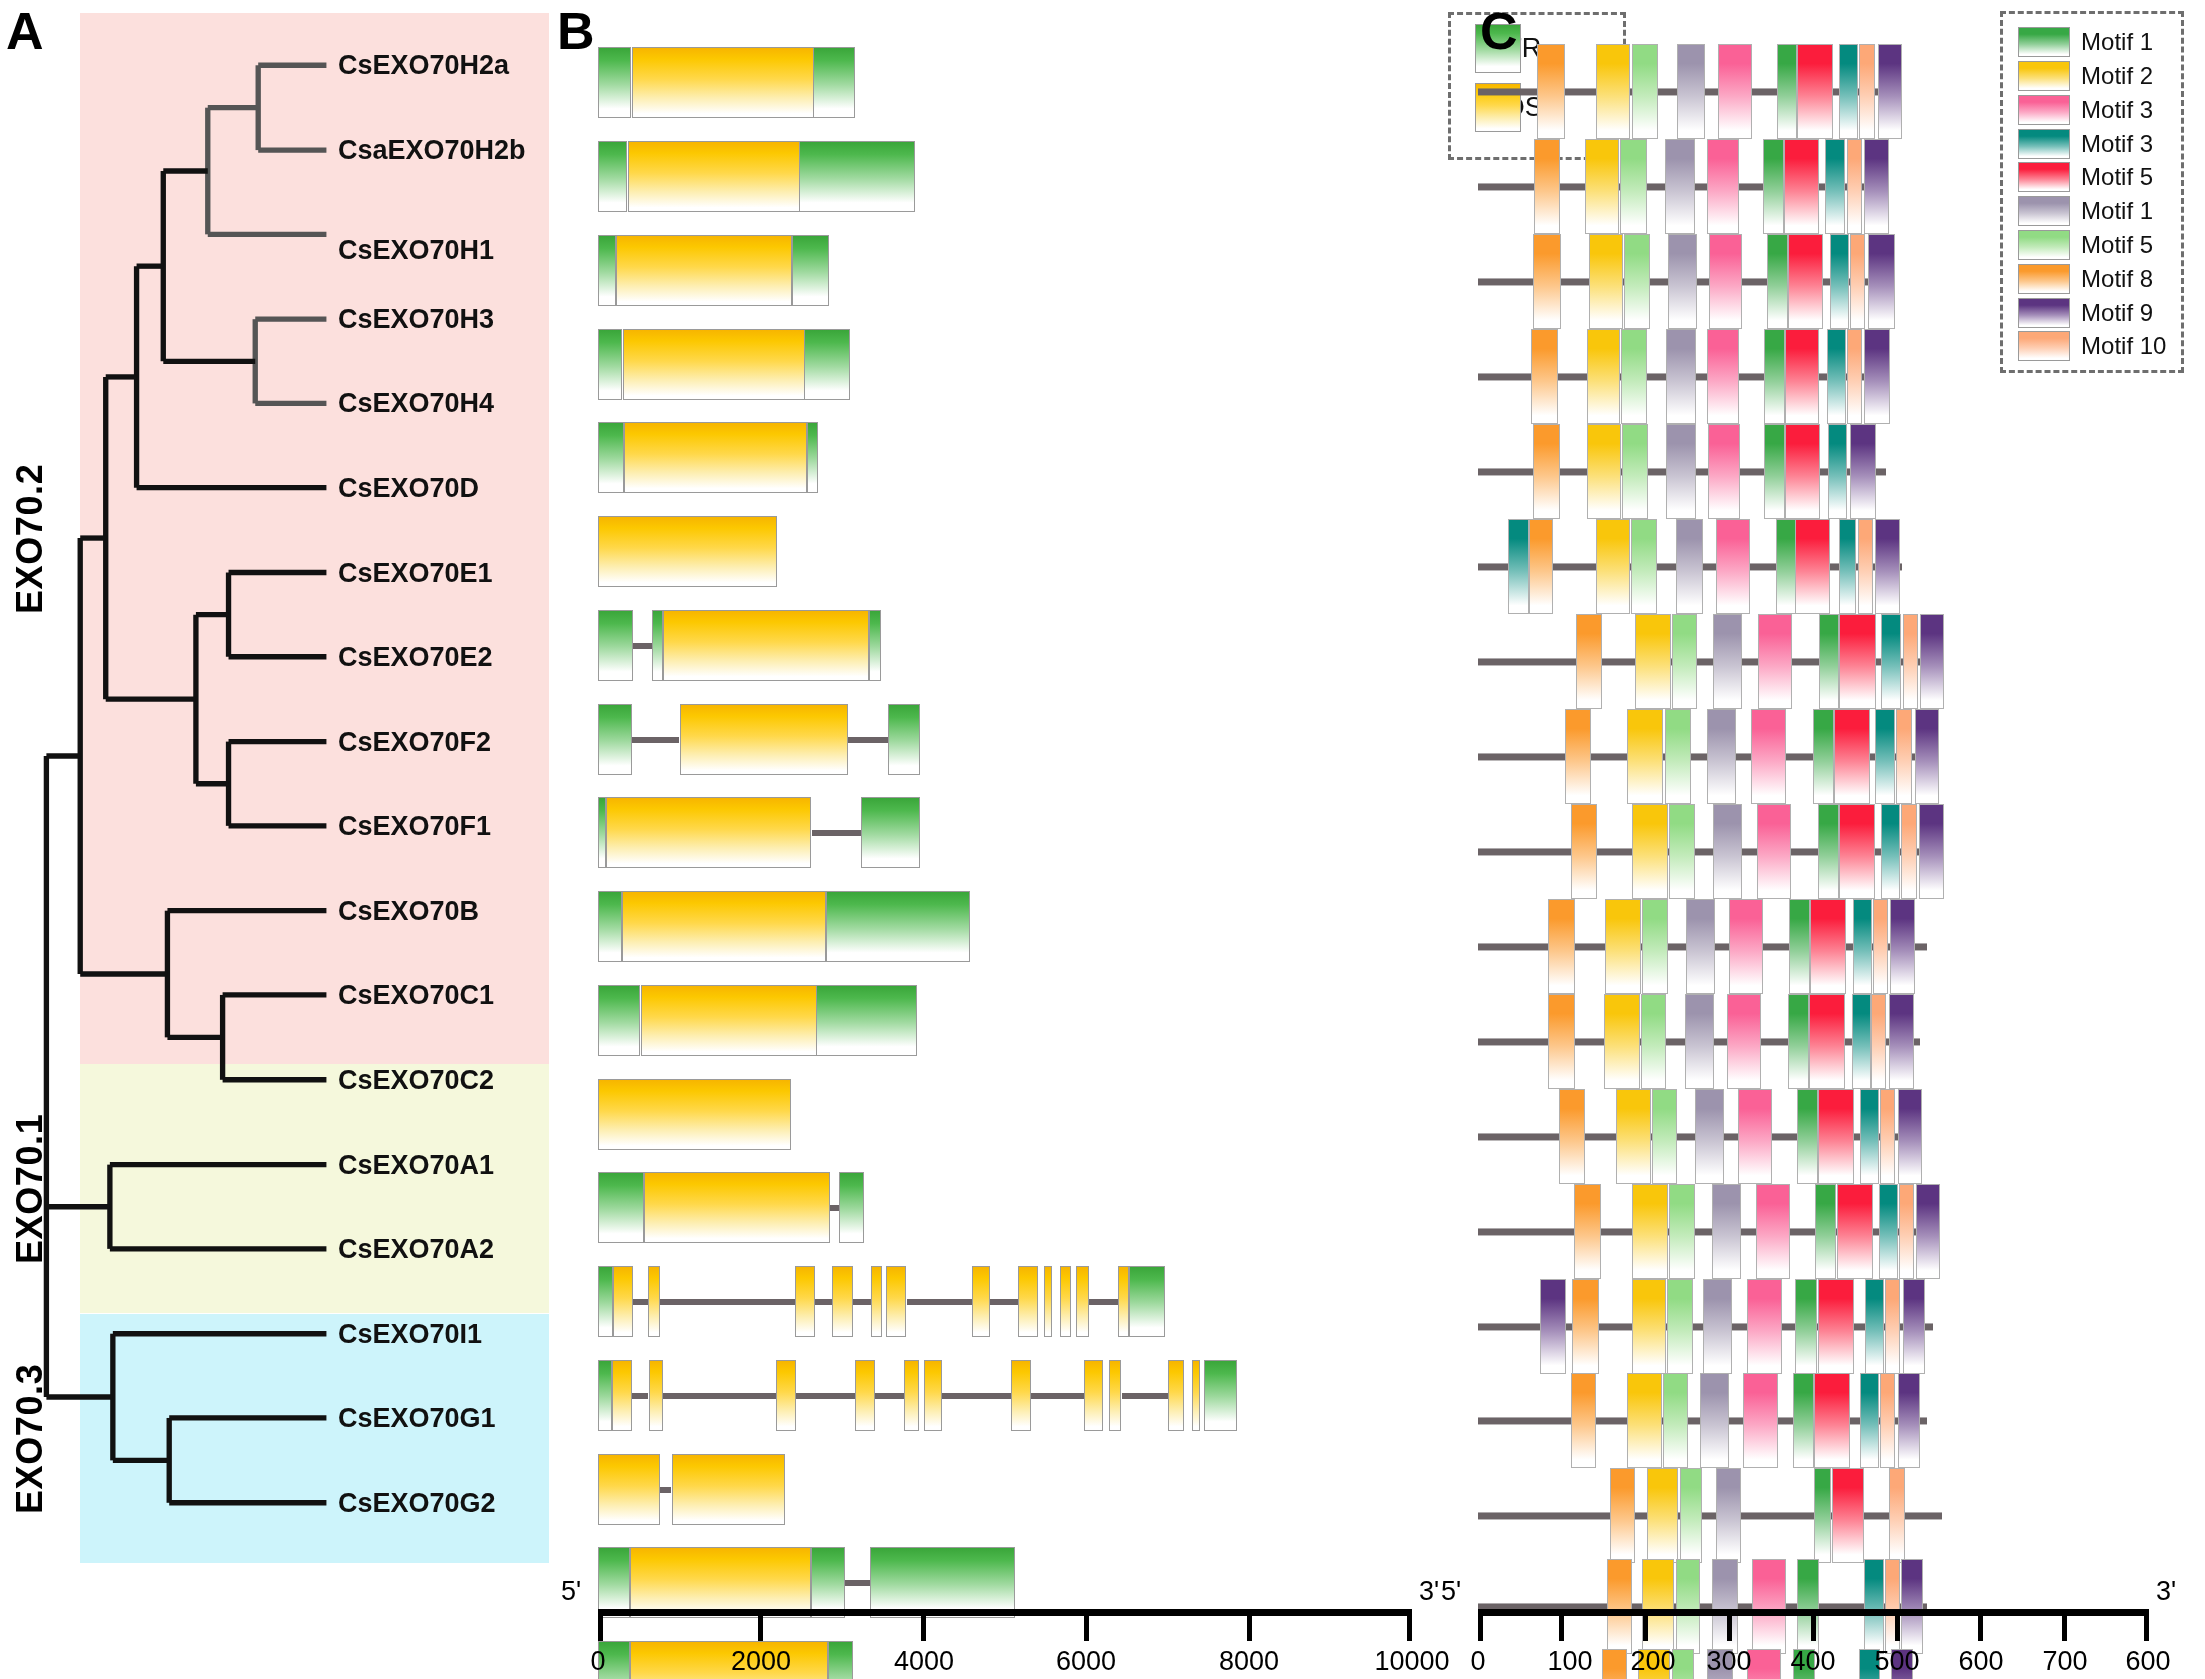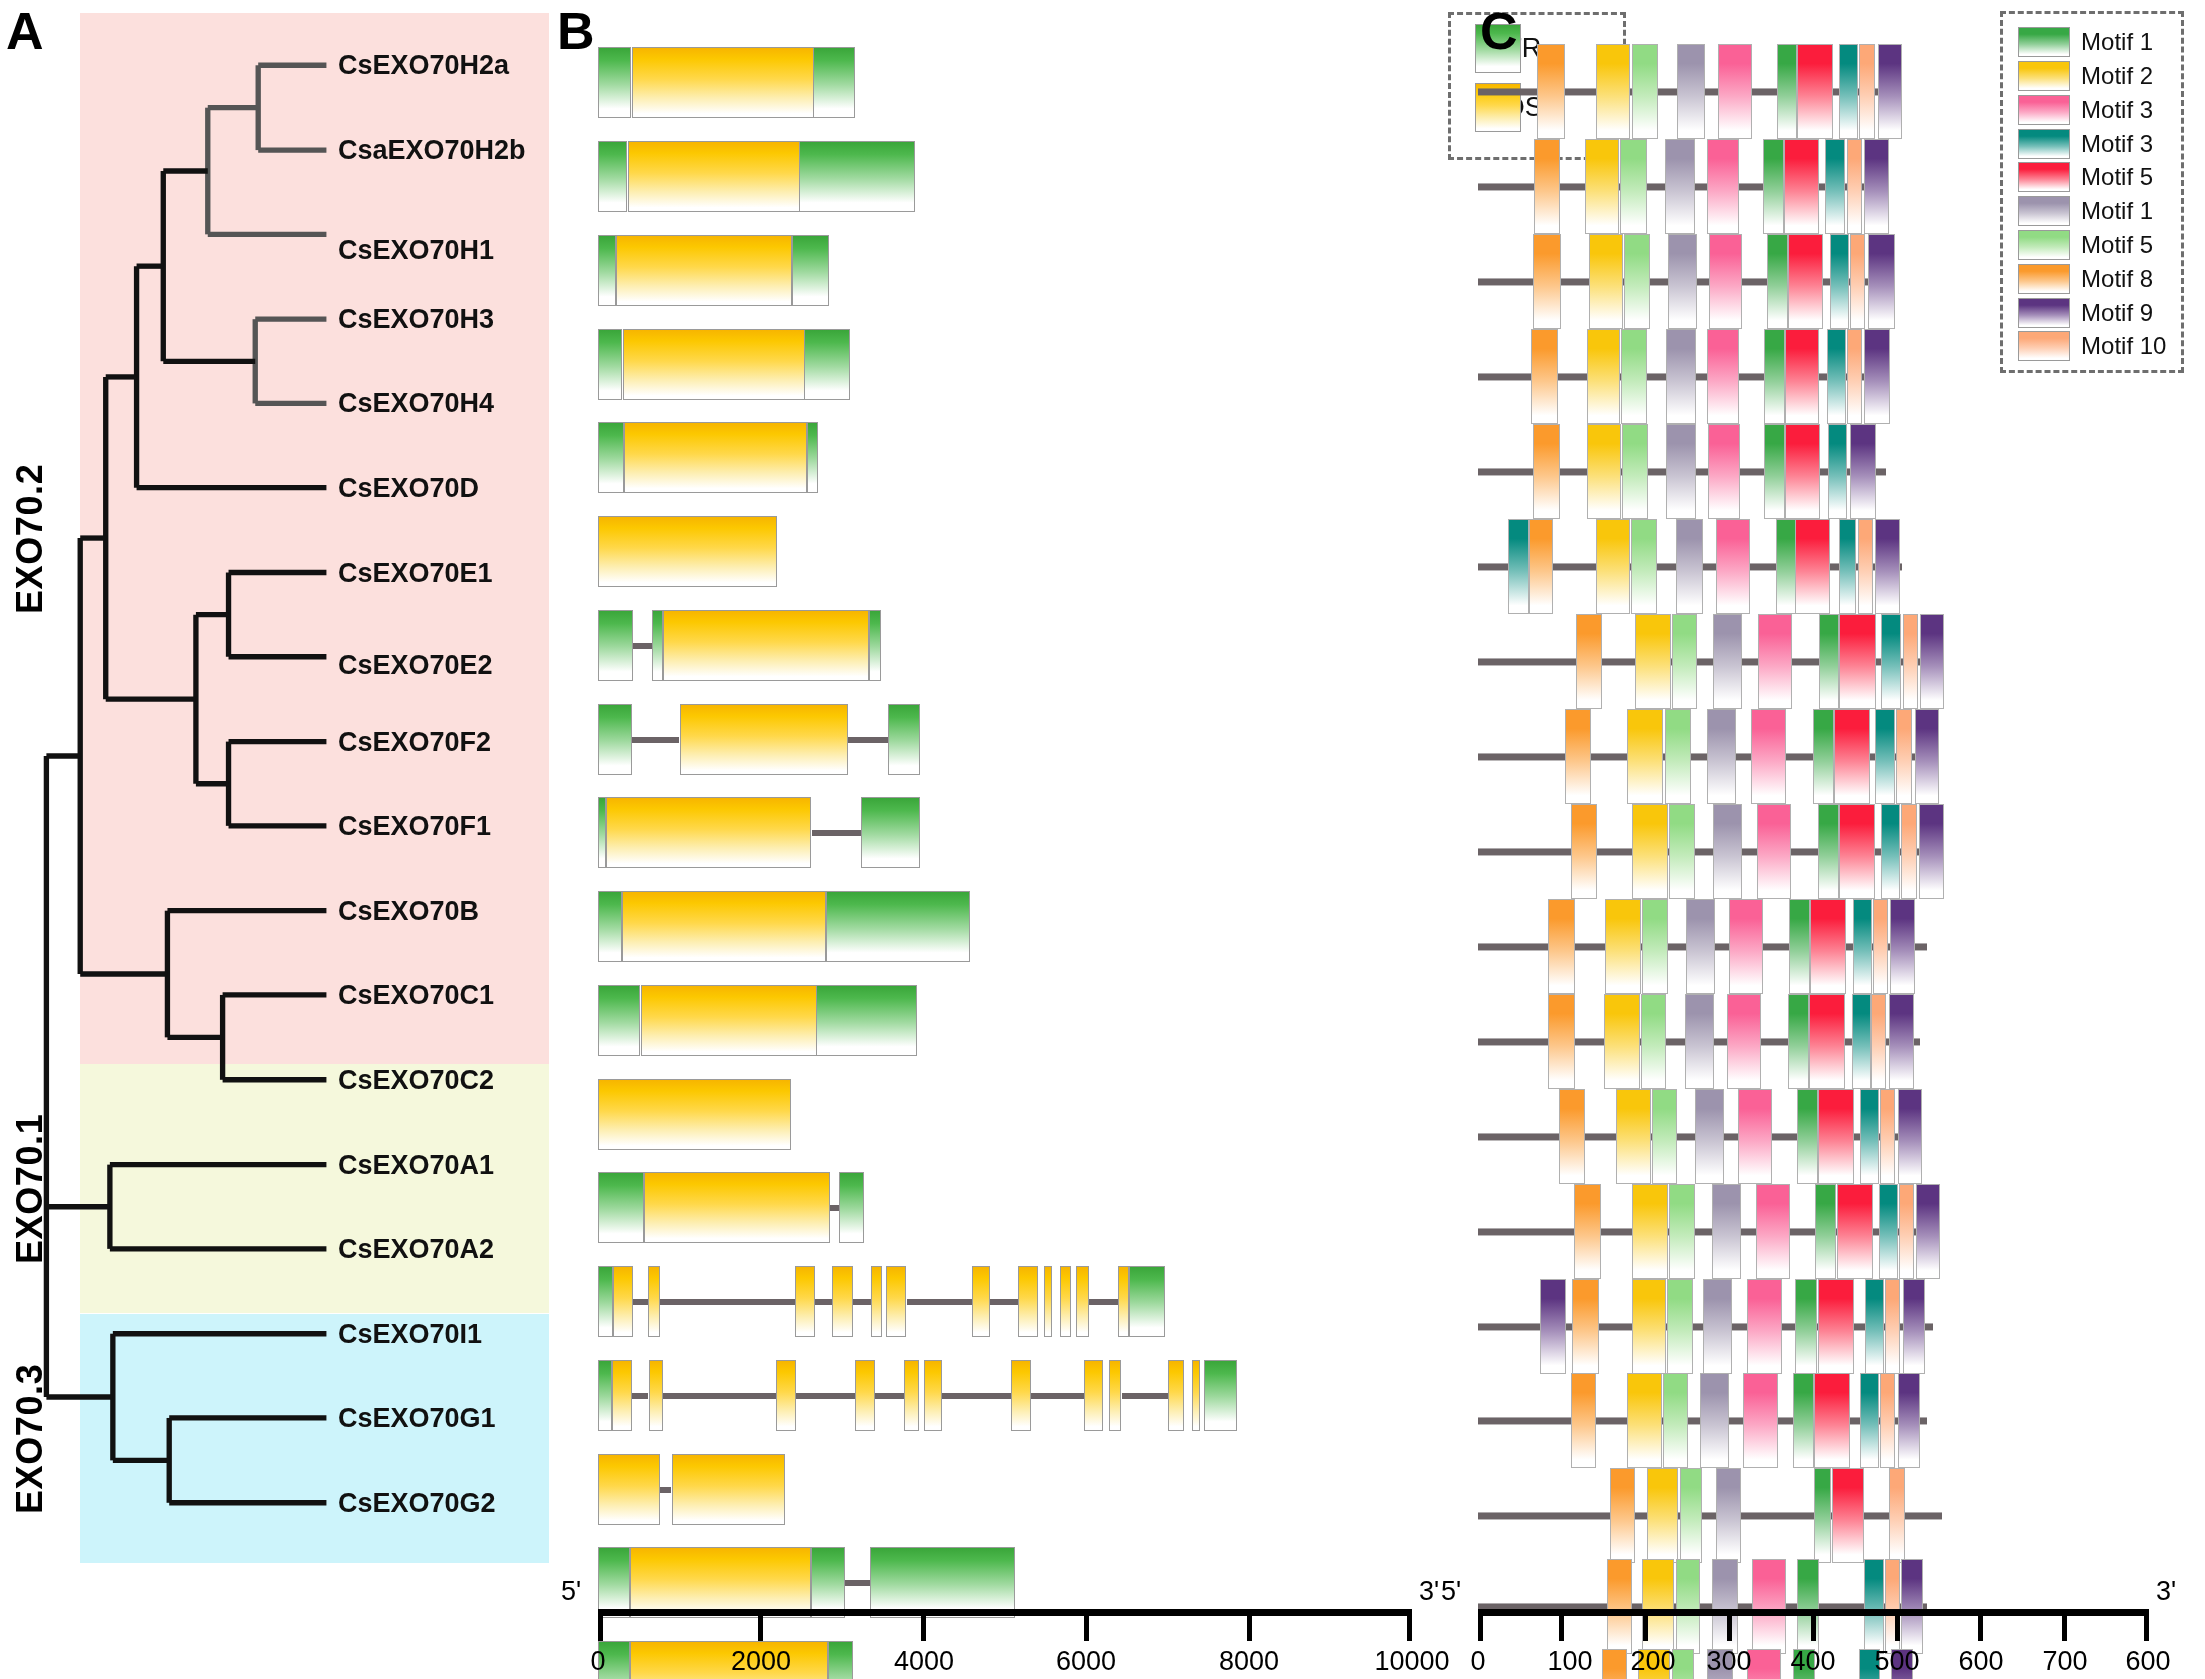--- a/index.html
+++ b/index.html
@@ -124,21 +124,21 @@
         <line x1="78" y1="2354.75" x2="190" y2="2354.75" stroke="#111" stroke-width="9"></line>
       </svg>
     <div id="tipLabels">
         <div class="tip-label" style="left: 338px; top: 65px;">CsEXO70H2a</div>
         <div class="tip-label" style="left: 338px; top: 150px;">CsaEXO70H2b</div>
         <div class="tip-label" style="left: 338px; top: 234px; margin-top: 16px;">CsEXO70H1</div>
         <div class="tip-label" style="left: 338px; top: 319px;">CsEXO70H3</div>
         <div class="tip-label" style="left: 338px; top: 403px;">CsEXO70H4</div>
         <div class="tip-label" style="left: 338px; top: 488px;">CsEXO70D</div>
         <div class="tip-label" style="left: 338px; top: 573px;">CsEXO70E1</div>
-        <div class="tip-label" style="left: 338px; top: 657px; margin-top: 8px;">CsEXO70E2</div>
+        <div class="tip-label" style="left: 338px; top: 657px;">CsEXO70E2</div>
         <div class="tip-label" style="left: 338px; top: 742px;">CsEXO70F2</div>
         <div class="tip-label" style="left: 338px; top: 826px;">CsEXO70F1</div>
         <div class="tip-label" style="left: 338px; top: 911px;">CsEXO70B</div>
         <div class="tip-label" style="left: 338px; top: 995px;">CsEXO70C1</div>
         <div class="tip-label" style="left: 338px; top: 1080px;">CsEXO70C2</div>
         <div class="tip-label" style="left: 338px; top: 1165px;">CsEXO70A1</div>
         <div class="tip-label" style="left: 338px; top: 1249px;">CsEXO70A2</div>
         <div class="tip-label" style="left: 338px; top: 1334px;">CsEXO70I1</div>
         <div class="tip-label" style="left: 338px; top: 1418px;">CsEXO70G1</div>
         <div class="tip-label" style="left: 338px; top: 1503px;">CsEXO70G2</div>

